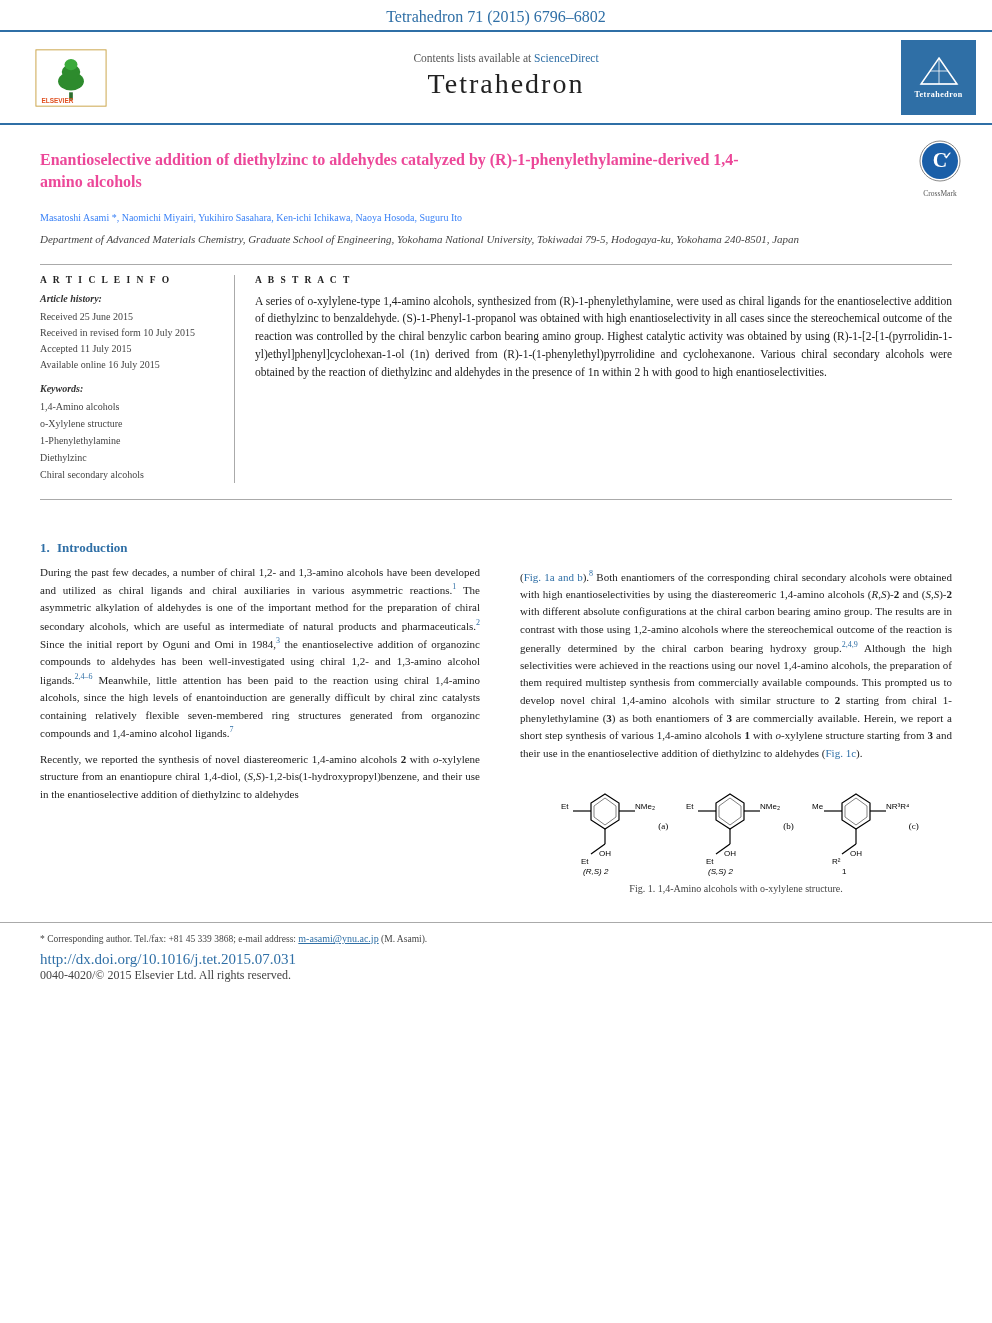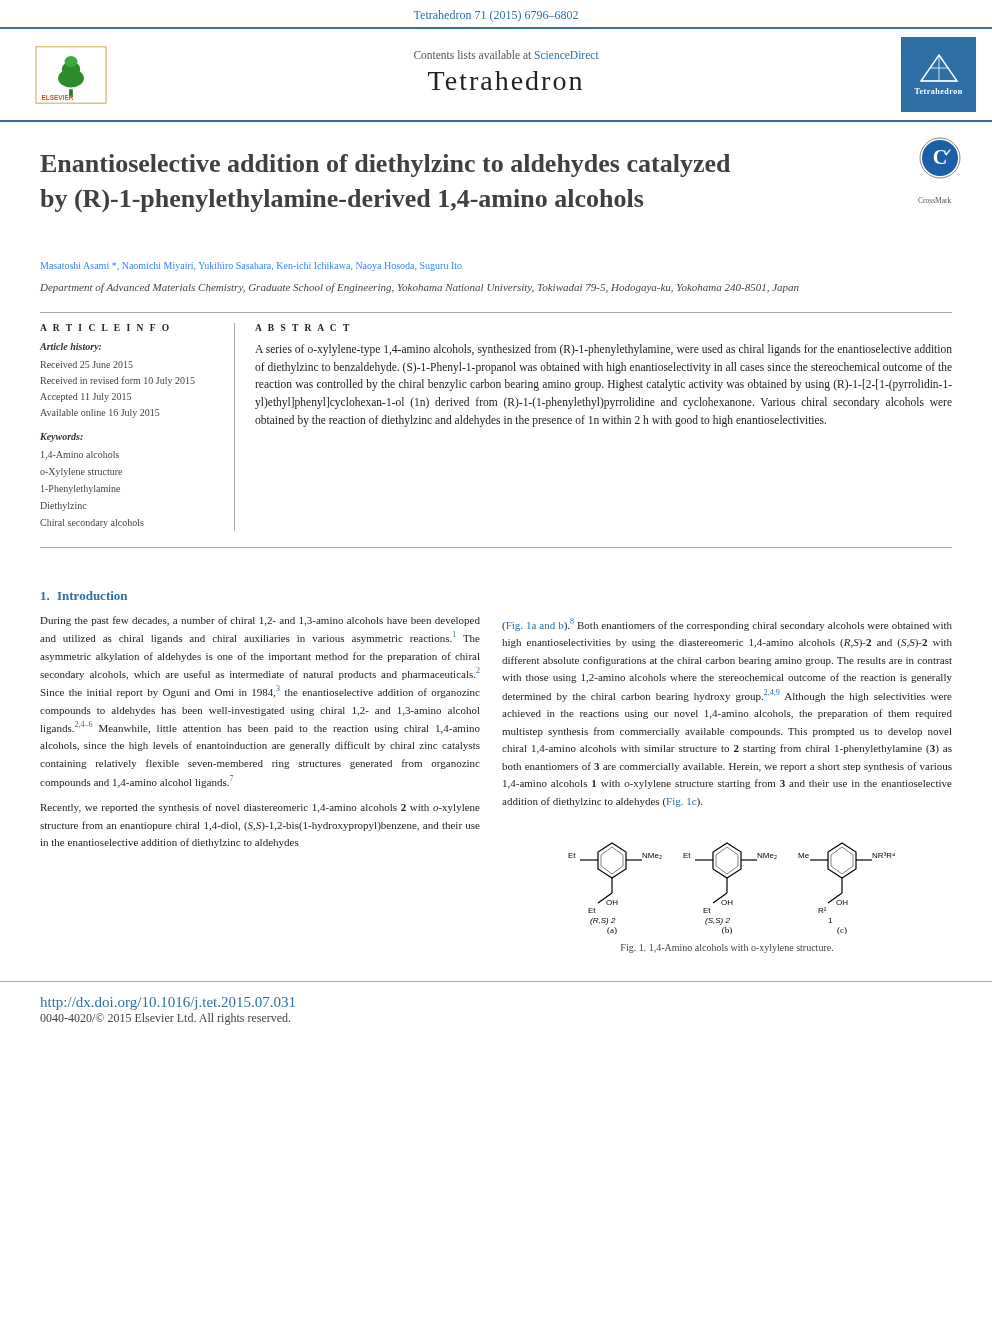--- a/index.html
+++ b/index.html
@@ -97,25 +97,25 @@
       width: 40px;
       height: 30px;
       margin-bottom: 4px;
     }
 
     
     .article-body {
       padding: 24px 40px 16px 40px;
     }
     .article-title {
-      font-size: 26px;
-      font-weight: bold;
-      color: #404040;
+      font-size: 16px;
+      font-weight: bold;
+      color: #ec4899;
       line-height: 1.35;
-      margin-bottom: 30px;
+      margin-bottom: 0;
       max-width: 720px;
     }
     .crossmark {
       float: right;
       margin-top: -10px;
       margin-right: -10px;
     }
     .authors {
       font-size: 10px;
       color: #3b82f6;
@@ -195,21 +195,21 @@
       line-height: 1.55;
       color: #222;
       text-align: justify;
     }
     
     .article-main {
       padding: 0 40px 16px 40px;
     }
     .main-two-col {
       display: flex;
-      gap: 22px;
+      gap: 40px;
     }
     .main-col-left {
       width: 440px;
       flex-shrink: 0;
     }
     .main-col-right {
       flex: 1;
     }
     .intro-heading {
       font-size: 13px;
@@ -270,32 +270,32 @@
     
     .chem-figure {
       display: flex;
       justify-content: center;
       gap: 10px;
       align-items: flex-end;
       margin-top: 8px;
     }
     .chem-item {
       display: flex;
-      flex-direction: column;
+      flex-direction: row;
       align-items: center;
       font-size: 9px;
     }
   </style>
 </head>
 <body>
 
 <div class="page">
 
   <div class="top-bar">
-    <span style="color:#2f6fa6; font-size:12px;">Tetrahedron 71 (2015) 6796–6802</span>
+    <span style="color:#2f6fa6; font-size:16px;">Tetrahedron 71 (2015) 6796–6802</span>
   </div>
 
   <div class="journal-header">
 
     <div class="journal-logo-left">
       <div class="elsevier-logo">
 
         <svg class="elsevier-tree" viewBox="0 0 80 65" xmlns="http://www.w3.org/2000/svg">
           <rect x="0" y="0" width="80" height="65" fill="white"></rect>
 
@@ -340,21 +340,21 @@
         <div class="article-title">Enantioselective addition of diethylzinc to aldehydes catalyzed by (R)-1-phenylethylamine-derived 1,4-amino alcohols</div>
       </div>
       <div class="crossmark" style="margin-left:16px; flex-shrink:0;">
         
         <svg width="44" height="44" viewBox="0 0 44 44" xmlns="http://www.w3.org/2000/svg">
           <circle cx="22" cy="22" r="20" fill="white" stroke="#888" stroke-width="1"></circle>
           <circle cx="22" cy="22" r="18" fill="#1a5fa8"></circle>
           <text x="22" y="28" text-anchor="middle" font-size="20" font-weight="bold" fill="white" font-family="Georgia">C</text>
           <text x="30" y="20" text-anchor="middle" font-size="10" font-weight="bold" fill="white" font-family="Georgia">✓</text>
         </svg>
-        <div style="font-size:7.5px; text-align:left; color:#555; margin-top:12px;">CrossMark</div>
+        <div style="font-size:7.5px; text-align:center; color:#555; margin-top:2px;">CrossMark</div>
       </div>
     </div>
 
     <div class="authors">Masatoshi Asami *, Naomichi Miyairi, Yukihiro Sasahara, Ken-ichi Ichikawa, Naoya Hosoda, Suguru Ito</div>
 
     <div class="affiliation">Department of Advanced Materials Chemistry, Graduate School of Engineering, Yokohama National University, Tokiwadai 79-5, Hodogaya-ku, Yokohama 240-8501, Japan</div>
 
     <hr class="divider-line">
 
     <div class="two-col">
@@ -465,19 +465,24 @@
               <span style="font-size:9px;">(c)</span>
             </div>
           </div>
           <div class="figure-caption">Fig. 1. 1,4-Amino alcohols with o-xylylene structure.</div>
         </div>
       </div>
     </div>
   </div>
 
   <div class="article-footer">
+    <div class="footer-note">
+      * Corresponding author. Tel./fax: +81 45 339 3868; e-mail address:
+      <a class="footer-link" href="#">m-asami@ynu.ac.jp</a>
+      (M. Asami).
+    </div>
     <div class="footer-doi">
       <a href="#" style="color:#2f6fa6; text-decoration:none;">http://dx.doi.org/10.1016/j.tet.2015.07.031</a>
     </div>
     <div class="footer-issn">0040-4020/© 2015 Elsevier Ltd. All rights reserved.</div>
   </div>
 
 </div>
 
 </body></html>

